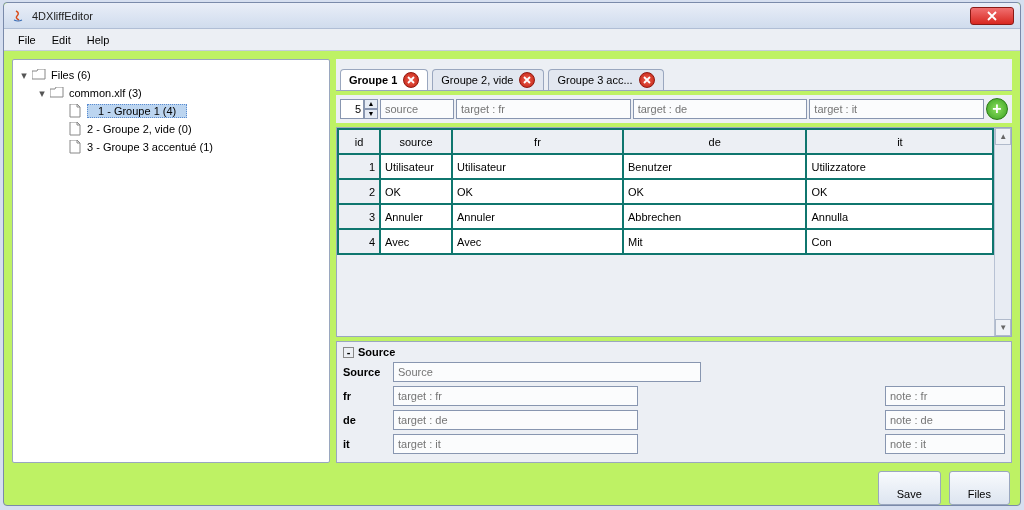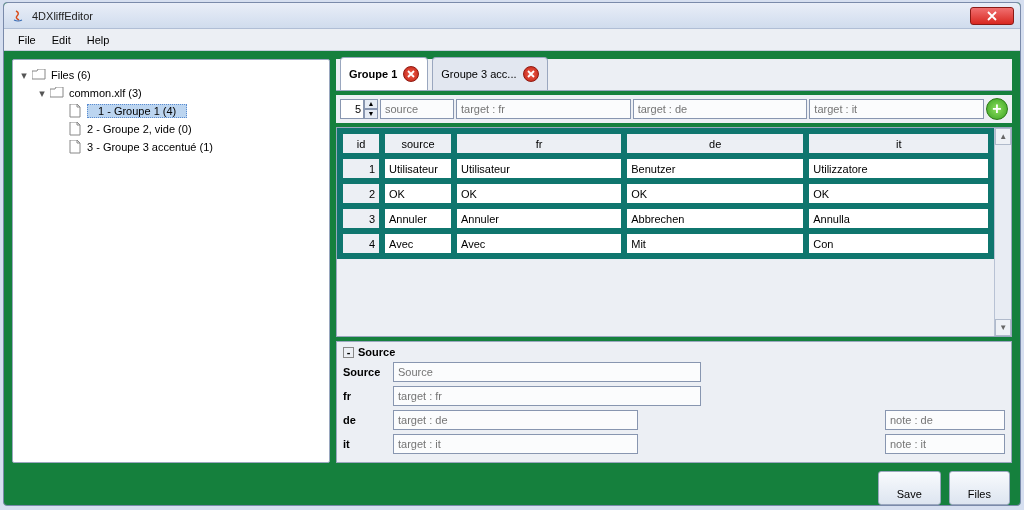--- a/index.html
+++ b/index.html
@@ -1,47 +1,47 @@
 <!DOCTYPE html>
 <html><head>
 <meta charset="utf-8">
 <style>
 * { box-sizing: border-box; margin: 0; padding: 0; font-family: Tahoma, sans-serif; font-size: 11px; }
 body { background: #d6dff0; width: 1024px; height: 510px; overflow: hidden; }
-.window { width: 1018px; height: 504px; margin: 2px auto; background: #15803d; border: 1px solid #7a8aaa; border-radius: 4px; display: flex; flex-direction: column; }
+.window { width: 1018px; height: 504px; margin: 2px auto; background: #bef264; border: 1px solid #7a8aaa; border-radius: 4px; display: flex; flex-direction: column; }
 .titlebar { height: 26px; background: linear-gradient(#e9eef8, #d0dced); display: flex; align-items: center; padding: 0 6px; border-radius: 4px 4px 0 0; border-bottom: 1px solid #b0bed5; }
 .titlebar .icon { width: 16px; height: 16px; margin-right: 6px; display: flex; align-items: center; justify-content: center; }
 .titlebar .title { flex: 1; color: #222; }
 .close-btn { width: 44px; height: 18px; background: linear-gradient(#f07070, #d82820); border: 1px solid #8a1a15; border-radius: 3px; color: white; display: flex; align-items: center; justify-content: center; font-weight: bold; }
 .menubar { height: 22px; background: #eceff4; display: flex; align-items: center; padding: 0 6px; border-bottom: 1px solid #c5cddc; }
 .menubar span { padding: 3px 8px; cursor: default; }
 .content { flex: 1; display: flex; padding: 8px; gap: 6px; }
 .tree-panel { width: 318px; background: #fff; border: 1px solid #9aa7bf; border-radius: 2px; padding: 6px; overflow: auto; }
 .tree-node { display: flex; align-items: center; height: 18px; white-space: nowrap; }
 .tree-node .toggle { width: 10px; text-align: center; color: #555; margin-right: 2px; }
 .tree-node .ticon { width: 16px; height: 14px; margin-right: 4px; display: inline-flex; align-items: center; justify-content: center; }
 .tree-node.selected span.lbl { background: #bcd5f0; border: 1px dotted #5a8cd0; padding: 0 10px; }
 .tree-children { padding-left: 18px; }
 .right-panel { flex: 1; display: flex; flex-direction: column; gap: 4px; }
 .tabs-row { height: 32px; background: #eceff4; display: flex; align-items: flex-end; padding: 0 4px; border-bottom: 1px solid #9aa7bf; }
-.tab { display: flex; align-items: center; height: 20px; padding: 16px 8px; background: #e2e7f0; border: 1px solid #9aa7bf; border-bottom: none; border-radius: 4px 4px 0 0; margin-right: 4px; gap: 6px; }
+.tab { display: flex; align-items: center; height: 20px; padding: 10px 8px; background: #e2e7f0; border: 1px solid #9aa7bf; border-bottom: none; border-radius: 4px 4px 0 0; margin-right: 4px; gap: 6px; }
 .tab.active { background: #fff; font-weight: bold; }
 .tab-close { width: 16px; height: 16px; background: radial-gradient(#f06050, #c02010); border-radius: 50%; color: white; display: flex; align-items: center; justify-content: center; font-weight: bold; font-size: 11px; border: 1px solid #901810; }
 .input-row { height: 28px; display: flex; align-items: center; gap: 2px; padding: 2px 4px; background: #eceff4; }
 .spin { display: flex; align-items: center; }
 .spin input { width: 24px; height: 20px; text-align: right; border: 1px solid #8896b0; padding-right: 2px; }
 .spin-btns { display: flex; flex-direction: column; }
 .spin-btns div { width: 14px; height: 10px; border: 1px solid #8896b0; background: #e6ecf5; font-size: 7px; text-align: center; line-height: 8px; }
 .input-row input.txt { height: 20px; border: 1px solid #8896b0; padding: 0 4px; color: #b0b6c0; background: #fbfcfd; }
 .input-row input.src { width: 74px; }
 .input-row input.lang { flex: 1; }
 .add-btn { width: 22px; height: 22px; border-radius: 50%; background: radial-gradient(#8ee060, #38a020); border: 1px solid #2a7a15; color: white; font-weight: bold; display: flex; align-items: center; justify-content: center; font-size: 16px; }
 .table-wrap { flex: 1; background: #eceff4; border: 1px solid #9aa7bf; position: relative; display: flex; }
 .table-wrap table { border-collapse: collapse; width: 100%; background: #fff; align-self: flex-start; }
-.table-wrap th, .table-wrap td { border: 6px solid #0f766e; padding: 1px 4px; text-align: left; height: 25px; }
+.table-wrap th, .table-wrap td { border: 2px solid #0f766e; padding: 1px 4px; text-align: left; height: 25px; }
 .table-wrap th { background: #eceff4; font-weight: normal; text-align: center; }
 .table-wrap td.id { text-align: right; width: 42px; background: #eceff4; }
 .table-wrap th.id { width: 42px; }
 .table-wrap th.src { width: 72px; }
 .scrollbar { width: 17px; background: #e8ecf3; border-left: 1px solid #b8c2d4; display: flex; flex-direction: column; justify-content: space-between; }
 .scrollbar div { height: 17px; border: 1px solid #b0bacb; background: #eef1f6; text-align: center; font-size: 8px; line-height: 15px; color: #666; }
 .details { background: #eceff4; border: 1px solid #9aa7bf; padding: 4px 6px; }
 .details-title { display: flex; align-items: center; gap: 4px; margin-bottom: 4px; font-weight: bold; }
 .details-title .box { width: 11px; height: 11px; border: 1px solid #888; display: flex; align-items: center; justify-content: center; font-size: 11px; line-height: 9px; }
 .drow { display: flex; align-items: center; gap: 6px; margin-bottom: 4px; }
@@ -142,20 +142,28 @@
       <div class="tabs-row" id="tabs-row">
           <div class="tab active">
             <span>Groupe 1</span>
             <span class="tab-close">
               <svg width="8" height="8" viewBox="0 0 8 8">
                 <path d="M1 1 L7 7 M7 1 L1 7" stroke="white" stroke-width="1.8"></path>
               </svg>
             </span>
           </div>
           <div class="tab">
+            <span>Groupe 2, vide</span>
+            <span class="tab-close">
+              <svg width="8" height="8" viewBox="0 0 8 8">
+                <path d="M1 1 L7 7 M7 1 L1 7" stroke="white" stroke-width="1.8"></path>
+              </svg>
+            </span>
+          </div>
+          <div class="tab">
             <span>Groupe 3 acc...</span>
             <span class="tab-close">
               <svg width="8" height="8" viewBox="0 0 8 8">
                 <path d="M1 1 L7 7 M7 1 L1 7" stroke="white" stroke-width="1.8"></path>
               </svg>
             </span>
           </div>
         </div>
 
       <div class="input-row">
@@ -229,20 +237,21 @@
         <div id="detail-rows">
             <div class="drow">
               <label>Source</label>
               <input class="main" placeholder="Source" style="">
               <span class="spacer"></span>
             </div>
             <div class="drow">
               <label>fr</label>
               <input class="main" placeholder="target : fr" style="">
               <span class="spacer"></span>
+              <input class="note" placeholder="note : fr" style="">
             </div>
             <div class="drow">
               <label>de</label>
               <input class="main" placeholder="target : de" style="">
               <span class="spacer"></span>
               <input class="note" placeholder="note : de" style="">
             </div>
             <div class="drow">
               <label>it</label>
               <input class="main" placeholder="target : it" style="">

